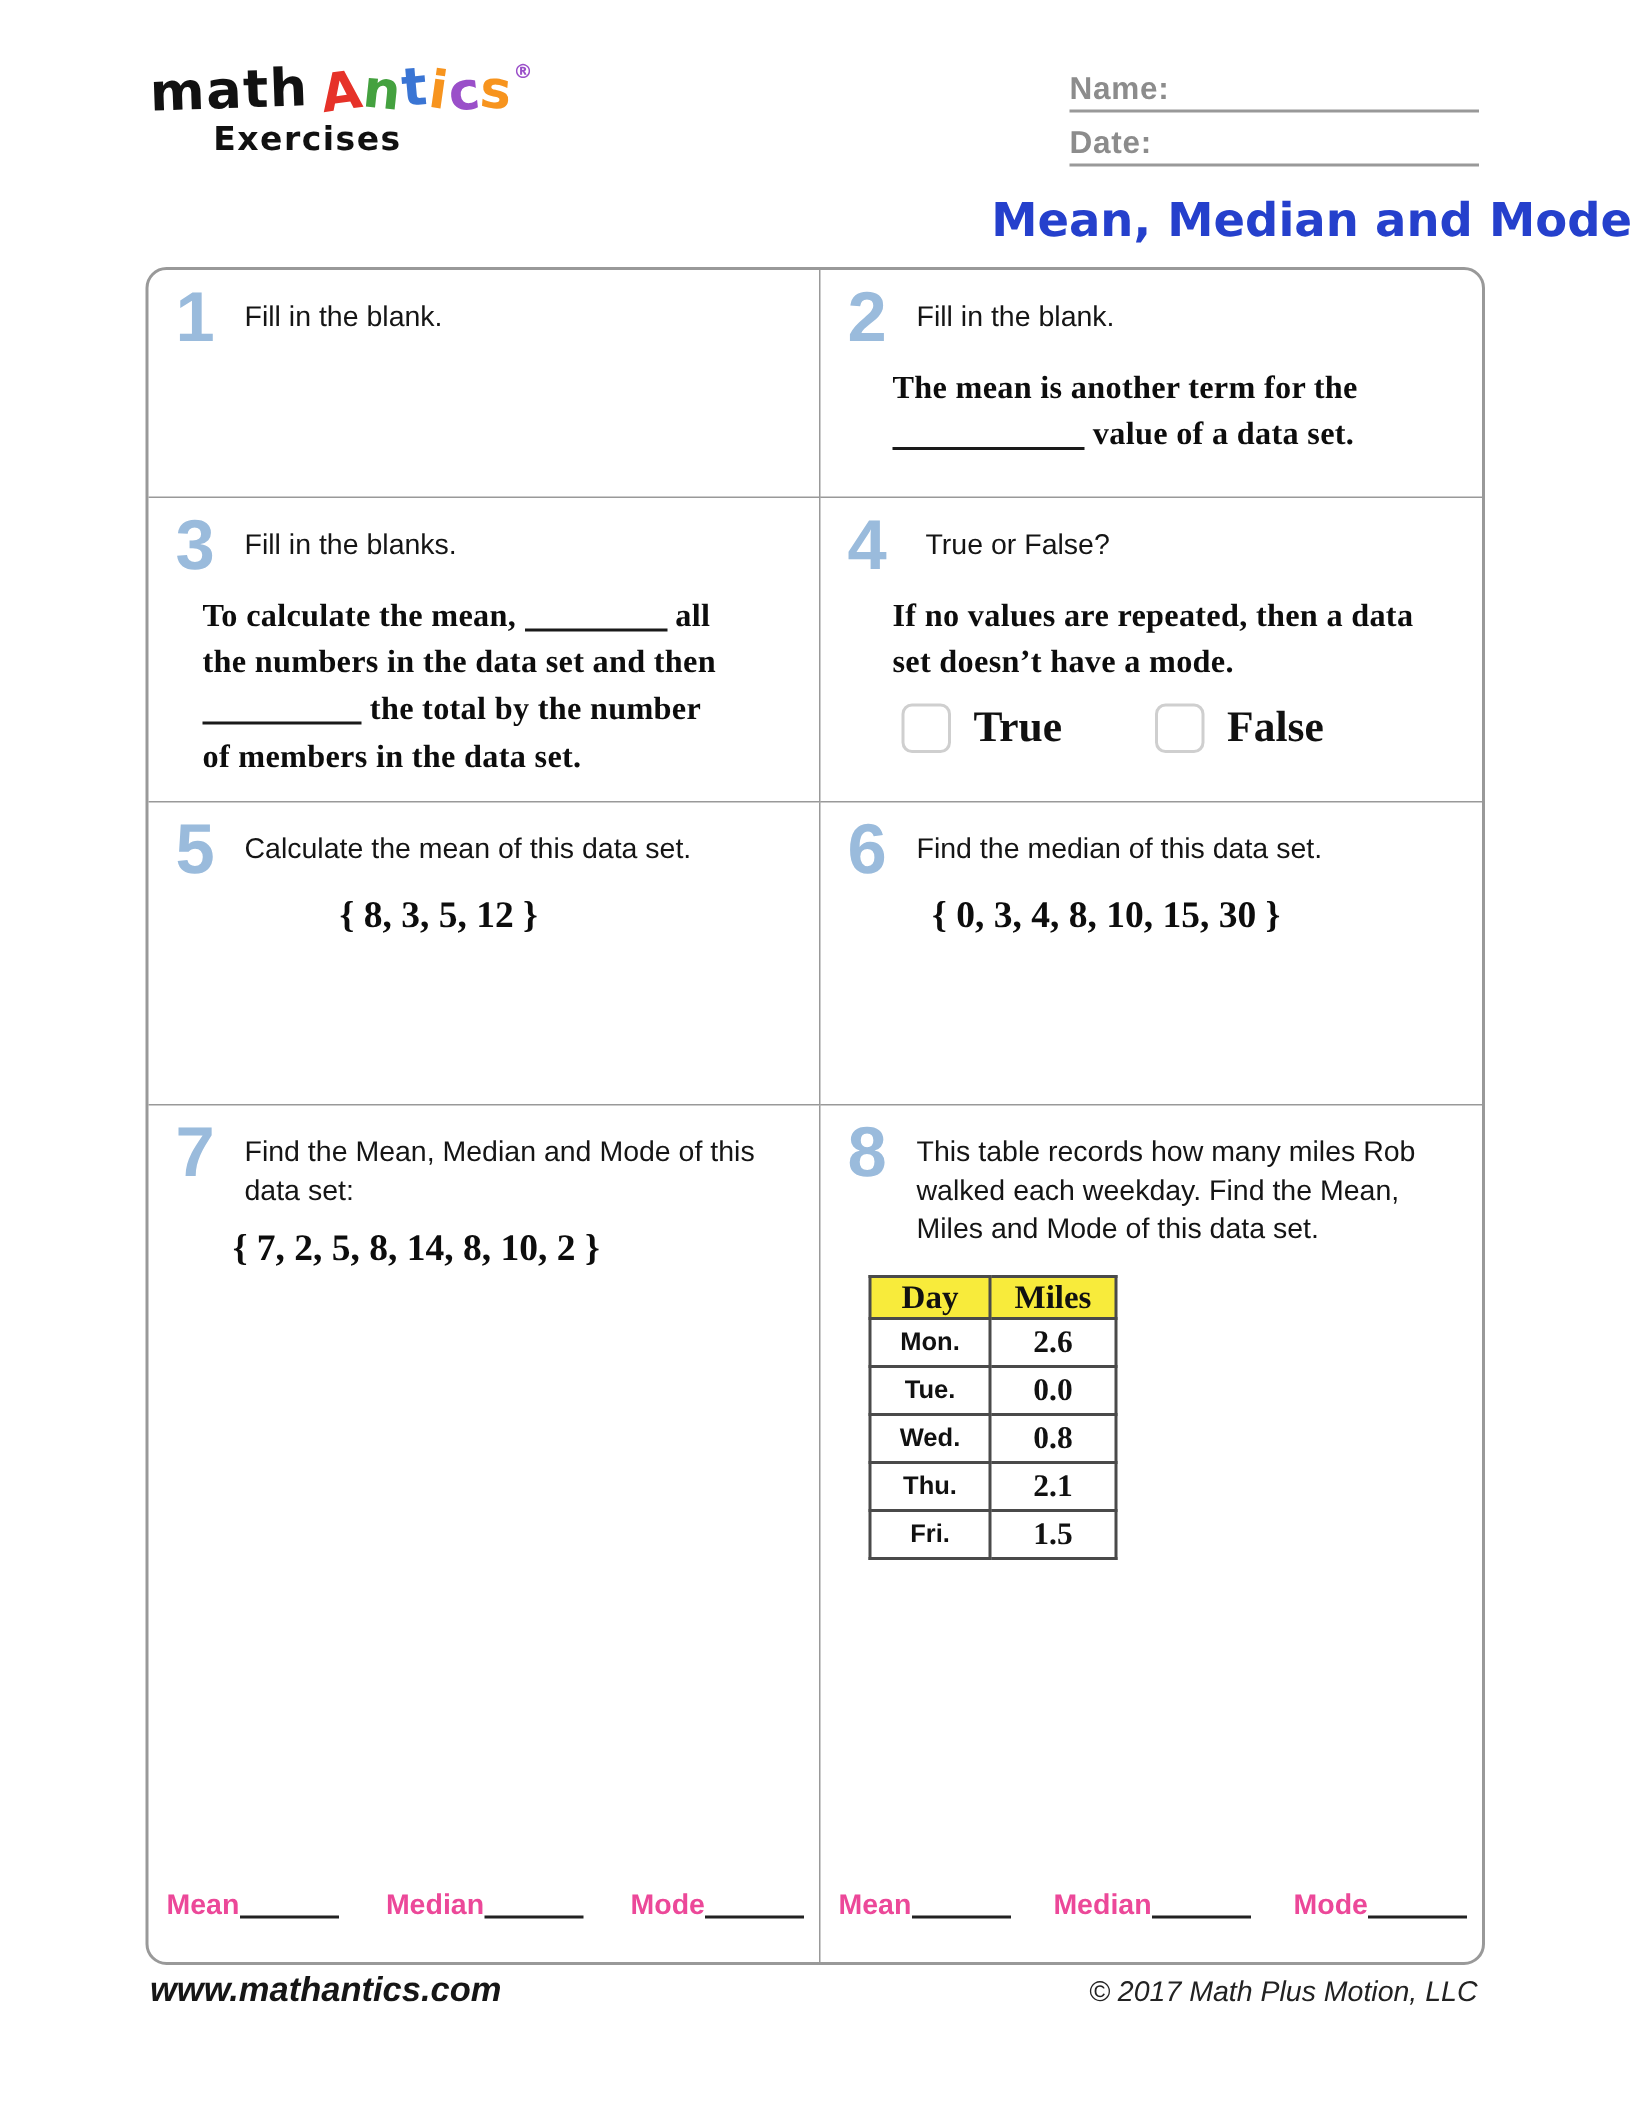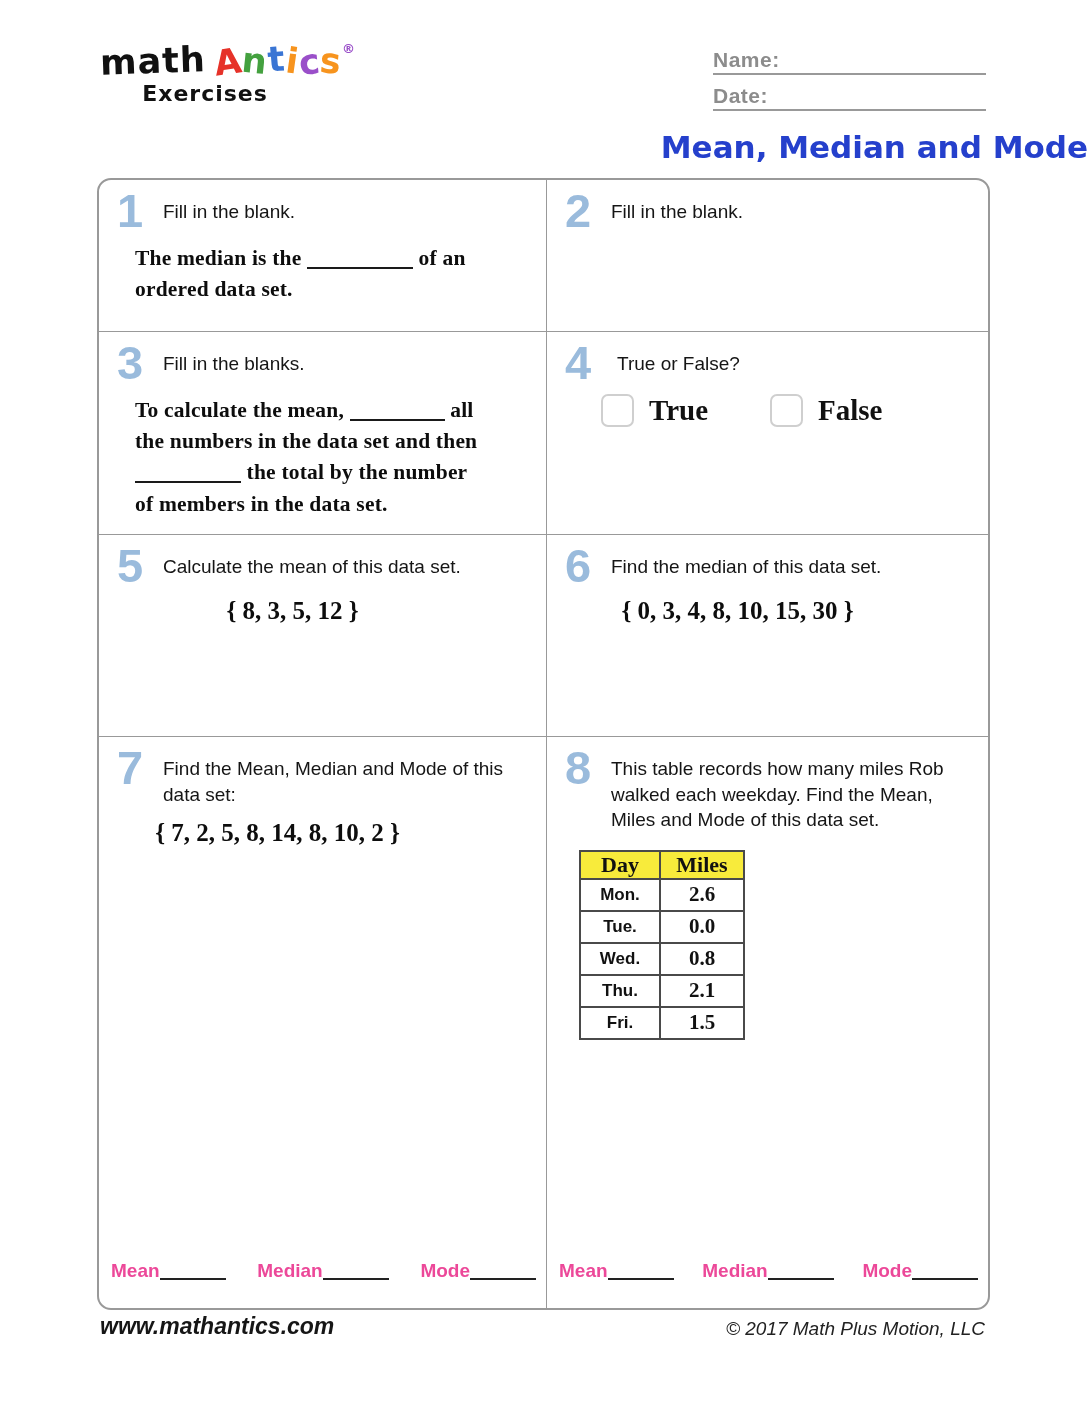--- a/index.html
+++ b/index.html
@@ -131,43 +131,44 @@
 
 <div class="page-title">Mean, Median and Mode</div>
 
 <div class="sheet">
 
   <div class="cell col-left row-line">
     <div class="qhead">
       <div class="qnum">1</div>
       <div class="qprompt">Fill in the blank.</div>
     </div>
-    <div class="qbody">The median is the <span class="blank" style="width: 106px;"></span> of an<br>ordered data set.</div>
   </div>
 
   <div class="cell row-line">
     <div class="qhead">
       <div class="qnum">2</div>
       <div class="qprompt">Fill in the blank.</div>
     </div>
+    <div class="qbody" style="margin-left:30px;">The mean is another term for the<br><span class="blank" style="width: 128px;"></span> value of a data set.</div>
   </div>
 
   <div class="cell col-left row-line">
     <div class="qhead">
       <div class="qnum">3</div>
       <div class="qprompt">Fill in the blanks.</div>
     </div>
     <div class="qbody" style="">To calculate the mean,  <span class="blank" style="width: 95px;"></span>  all<br>the numbers in the data set and then<br><span class="blank" style="width: 106px;"></span> the total by the number<br>of members in the data set.</div>
   </div>
 
   <div class="cell row-line">
     <div class="qhead">
       <div class="qnum">4</div>
       <div class="qprompt" style="margin-left:20px;">True or False?</div>
     </div>
+    <div class="qbody" style="margin-left:30px;">If no values are repeated, then a data<br>set doesn’t have a mode.</div>
     <div class="tf-row">
       <span class="checkbox"></span>
       <span class="tf-label">True</span>
       <span class="tf-gap"></span>
       <span class="checkbox"></span>
       <span class="tf-label">False</span>
     </div>
   </div>
 
   <div class="cell col-left row-line">

